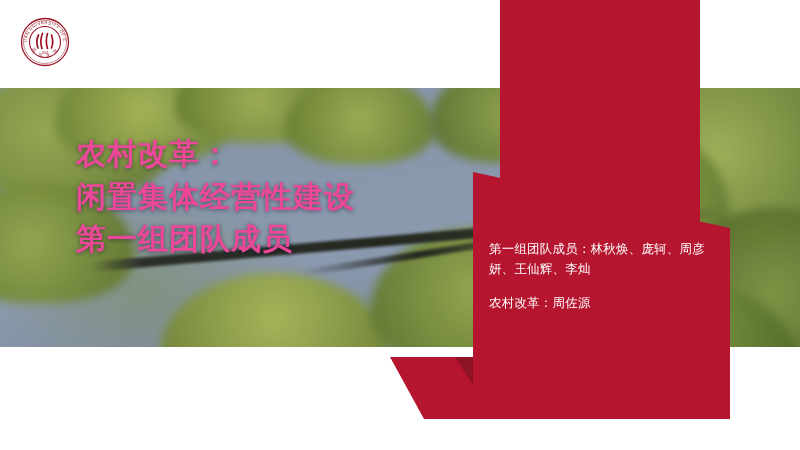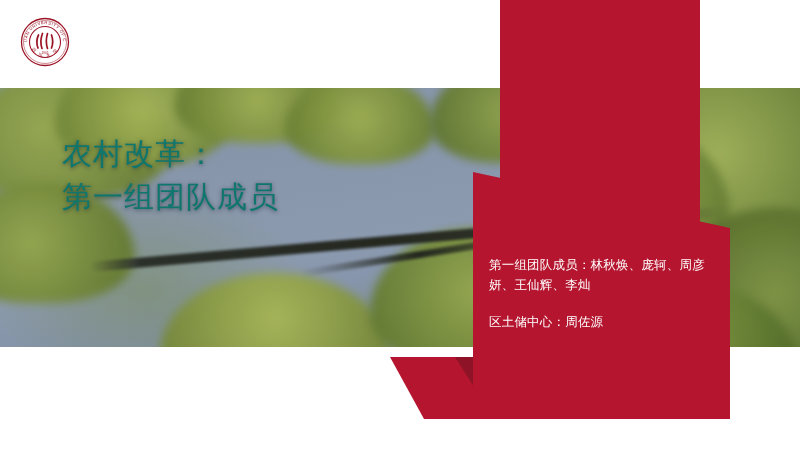--- a/index.html
+++ b/index.html
@@ -107,46 +107,46 @@
     position: absolute;
     left: 0; top: 0;
     width: 800px; height: 450px;
     z-index: 20;
     pointer-events: none;
   }
 
   
   .title-block {
     position: absolute;
-    left: 62px;
+    left: 76px;
     top: 133px;
     width: 400px;
     z-index: 15;
-    color: #0f766e;
+    color: #ec4899;
     font-size: 30px;
-    font-weight: normal;
+    font-weight: bold;
     line-height: 1.42;
     letter-spacing: 1px;
     text-shadow: 0 1px 4px rgba(20,28,45,0.55);
   }
   .title-block .tline { display: block; white-space: nowrap; }
 
   
   .credits {
     position: absolute;
     left: 489px;
     top: 239px;
     width: 218px;
     z-index: 30;
     color: #ffffff;
     font-size: 12.5px;
     line-height: 1.62;
     letter-spacing: 0.2px;
   }
-  .credits p { margin: 16px 0 13px 0; }
+  .credits p { margin: 0 0 13px 0; }
   .credits p:last-child { margin-bottom: 0; }
 </style>
 </head>
 <body>
 
 <div class="slide">
 
   <div class="logo-wrap">
     <svg viewBox="0 0 100 100" xmlns="http://www.w3.org/2000/svg" aria-hidden="true">
       <circle cx="50" cy="50" r="47" fill="none" stroke="#9b1425" stroke-width="2.6"></circle>
@@ -199,21 +199,22 @@
     <polygon points="390,357 490,357 490,419 424,419" fill="#b5152f"></polygon>
     <polygon points="455,357 490,357 490,412" fill="#8e1327"></polygon>
   </svg>
 
   <svg class="shape-front" viewBox="0 0 800 450" xmlns="http://www.w3.org/2000/svg" aria-hidden="true">
     <polygon points="473,172 730,228 730,419 473,419" fill="#b5152f"></polygon>
   </svg>
 
   <div class="title-block">
     <span class="tline">农村改革：</span>
+    <span class="tline">闲置集体经营性建设</span>
     <span class="tline">第一组团队成员</span>
   </div>
 
   <div class="credits">
     <p>第一组团队成员：林秋焕、庞轲、周彦妍、王仙辉、李灿</p>
-    <p>区土储中心：周佐源</p>
+    <p>农村改革：周佐源</p>
   </div>
 
 </div>
 
 </body></html>

